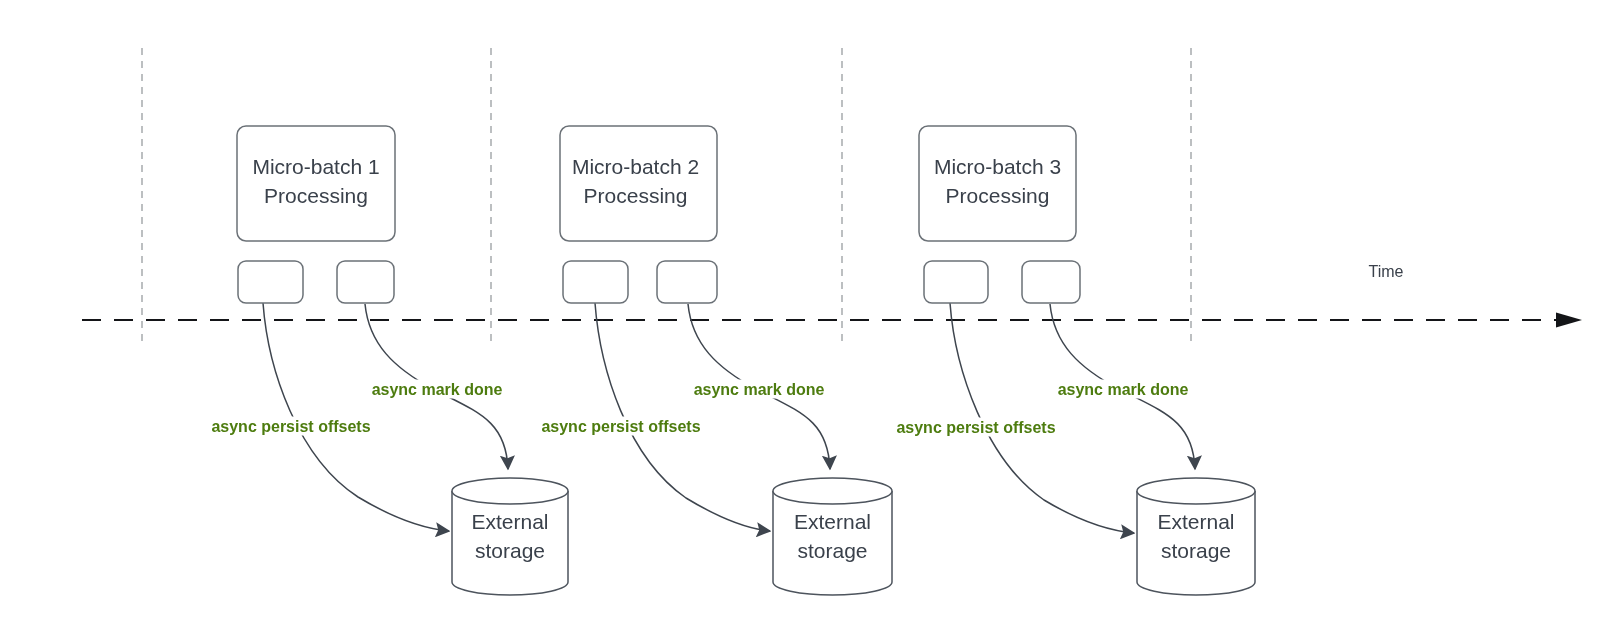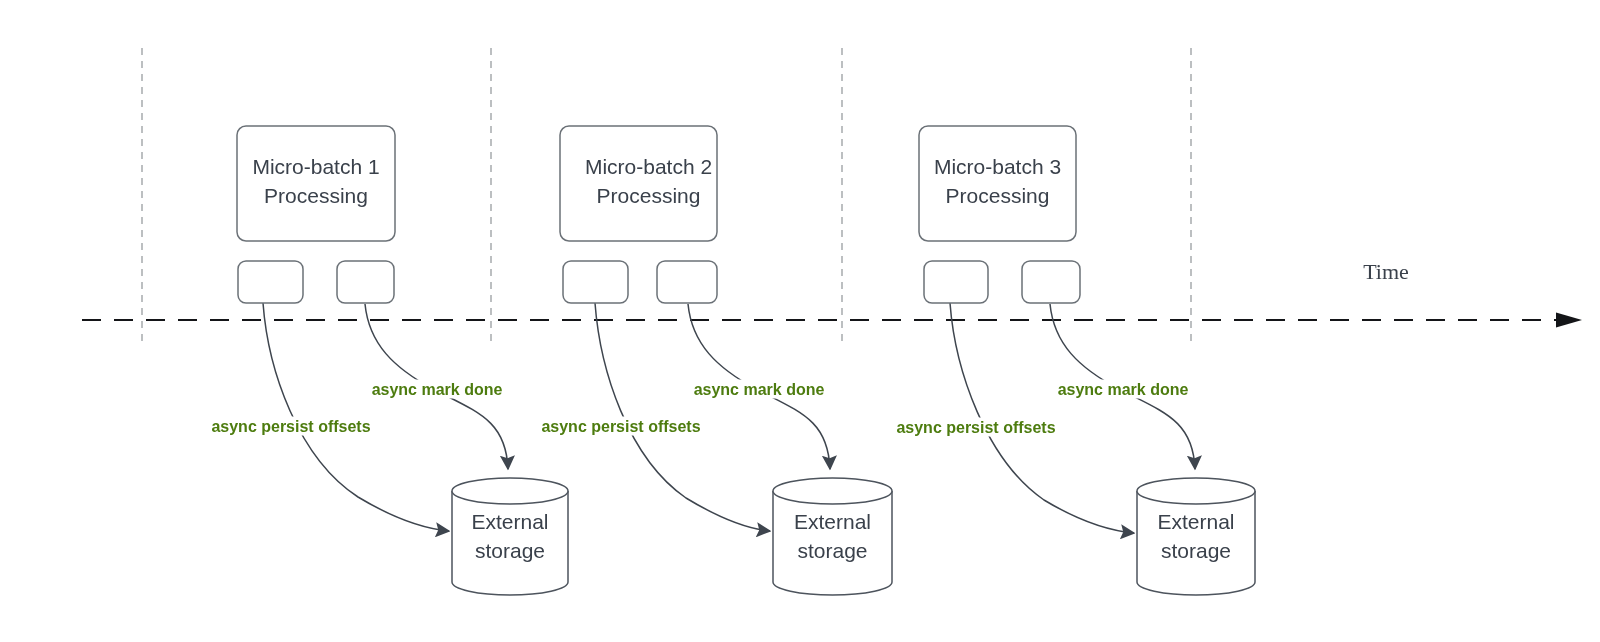--- a/index.html
+++ b/index.html
@@ -39,24 +39,23 @@
     line-height: 19px;
     padding: 0 2px;
     white-space: nowrap;
     pointer-events: none;
   }
 
   .time-label {
     position: absolute;
     transform: translate(-50%, -50%);
     color: #3a414b;
-    font-size: 22px;
+    font-size: 16px;
     white-space: nowrap;
     pointer-events: none;
-    font-family: Liberation Serif, serif;
   }
 </style>
 </head>
 <body>
 
 <div class="canvas">
 
   <svg width="1600" height="642" viewBox="0 0 1600 642">
     <defs>
       <marker id="arrow" viewBox="0 0 10 10" refX="9" refY="5" markerWidth="10" markerHeight="10" orient="auto-start-reverse">
@@ -117,21 +116,21 @@
     <span>Micro-batch 1</span>
     <span>Processing</span>
   </div>
   <div class="edge-label" style="left:291px; top:426px;">async persist offsets</div>
   <div class="edge-label" style="left:437px; top:389px;">async mark done</div>
   <div class="node-label" style="left:452px; top:481px; width:116px; height:110px;">
     <span>External</span>
     <span>storage</span>
   </div>
 
-  <div class="node-label" style="left:546px; top:126px; width:189px; height:110px;padding-left:16px;">
+  <div class="node-label" style="left:533px; top:126px; width:189px; height:110px;padding-left:16px;">
     <span>Micro-batch 2</span>
     <span>Processing</span>
   </div>
   <div class="edge-label" style="left:621px; top:426px;">async persist offsets</div>
   <div class="edge-label" style="left:759px; top:389px;">async mark done</div>
   <div class="node-label" style="left:773px; top:481px; width:119px; height:110px;">
     <span>External</span>
     <span>storage</span>
   </div>
 

